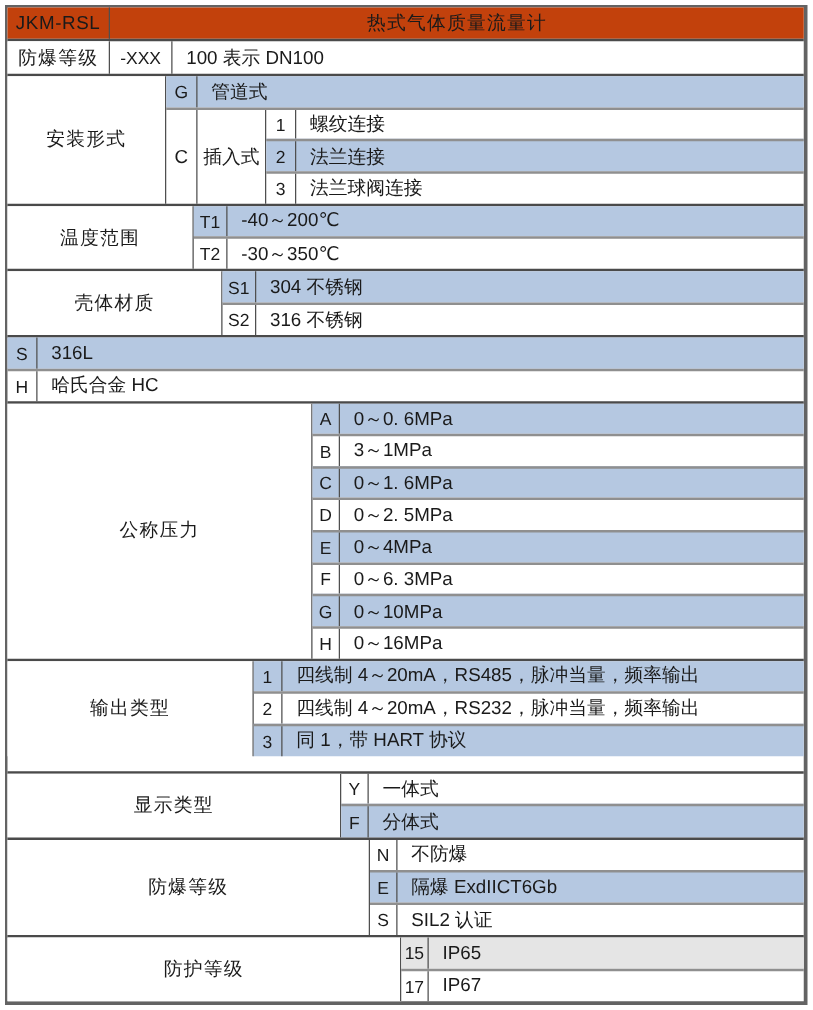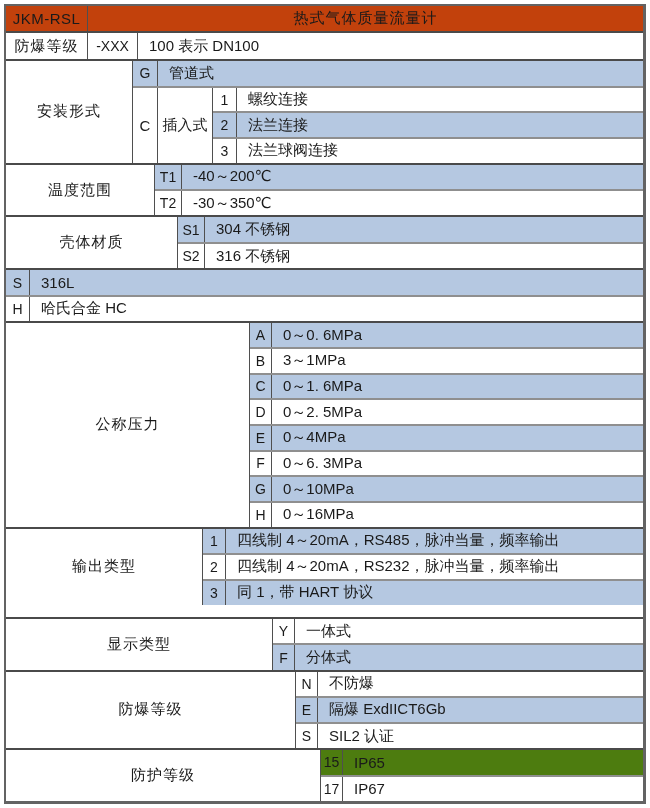--- a/index.html
+++ b/index.html
@@ -194,21 +194,21 @@
           </div>
           <div class="opt-row divided">
             <div class="code-cell" style="width: 22px;">S</div>
             <div class="desc-cell">SIL2 认证</div>
           </div>
         </div>
       </div>
       <div class="section" style="flex-grow: 2;">
         <div class="label-cell" style="width: 315px;">防护等级</div>
         <div class="rows">
-          <div class="opt-row" style="background: #4d7c0f;">
+          <div class="opt-row" style="background: #e5e5e5;">
             <div class="code-cell" style="width: 22px;">15</div>
             <div class="desc-cell">IP65</div>
           </div>
           <div class="opt-row divided">
             <div class="code-cell" style="width: 22px;">17</div>
             <div class="desc-cell">IP67</div>
           </div>
         </div>
       </div>
     </div>

